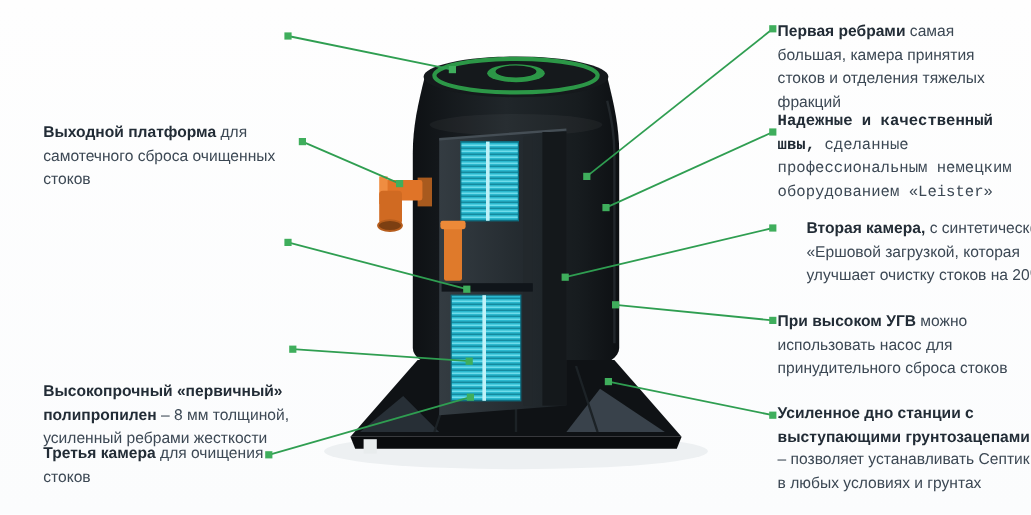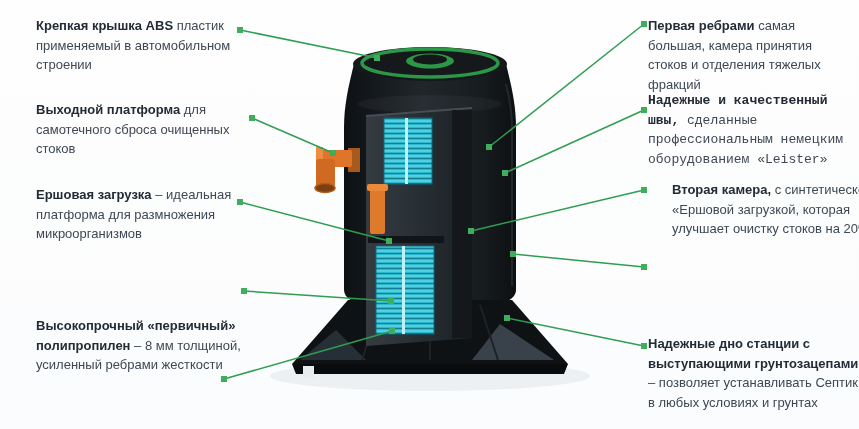--- a/index.html
+++ b/index.html
@@ -131,39 +131,39 @@
         <rect x="641" y="187" width="6" height="6"></rect>
           <rect x="468" y="228" width="6" height="6"></rect>
         <rect x="641" y="264" width="6" height="6"></rect>
           <rect x="510" y="251" width="6" height="6"></rect>
         <rect x="641" y="343" width="6" height="6"></rect>
           <rect x="504" y="315" width="6" height="6"></rect>
       </g>
     </g>
   </svg>
 
-  <div class="note" style="left:36px; top:16px; width:205px;">
-    <b>Крепкая крышка ABS</b><span> пластик применяемый в автомобильном строении</span>
-  </div>
   <div class="note" style="left:36px; top:100px; width:215px;">
     <b>Выходной платформа</b><span> для самотечного сброса очищенных стоков</span>
   </div>
-  <div class="note" style="left:36px; top:185px; width:205px;">
-    <b>Ершовая загрузка</b><span> – идеальная платформа для размножения микроорганизмов</span>
-  </div>
   <div class="note" style="left:36px; top:272px; width:210px;margin-top:44px;">
     <b>Высокопрочный «первичный» полипропилен</b><span> – 8 мм толщиной, усиленный ребрами жесткости</span>
+  </div>
+  <div class="note" style="left:36px; top:368px; width:195px;">
+    <b>Третья камера</b><span> для очищения стоков</span>
   </div>
 
   <div class="note" style="left:648px; top:16px; width:200px;">
     <b>Первая ребрами</b><span> самая большая, камера принятия стоков и отделения тяжелых фракций</span>
   </div>
   <div class="note" style="left:648px; top:91px; width:205px;font-family:Liberation Mono, monospace;">
     <b>Надежные и качественный швы,</b><span> сделанные профессиональным немецким оборудованием «Leister»</span>
   </div>
   <div class="note" style="left:672px; top:180px; width:205px;">
     <b>Вторая камера,</b><span> с синтетической «Ершовой загрузкой, которая улучшает очистку стоков на 20%</span>
   </div>
+  <div class="note" style="left:648px; top:258px; width:195px;">
+    <b>При высоком УГВ</b><span> можно использовать насос для принудительного сброса стоков</span>
+  </div>
   <div class="note" style="left:648px; top:334px; width:215px;">
-    <b>Надежные дно станции с выступающими грунтозацепами</b><span> – позволяет устанавливать Септик в любых условиях и грунтах</span>
+    <b>Усиленное дно станции с выступающими грунтозацепами</b><span> – позволяет устанавливать Септик в любых условиях и грунтах</span>
   </div>
 
 </div>
 
 </body></html>

